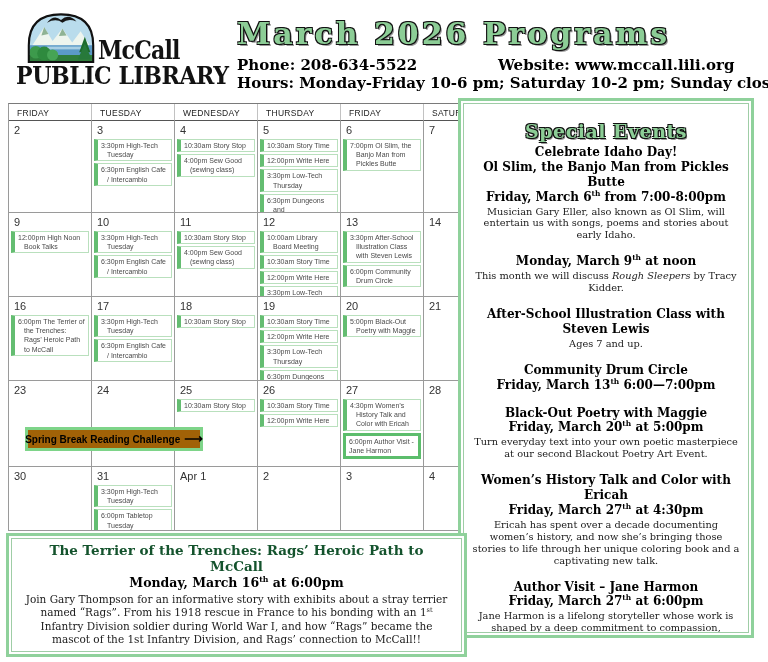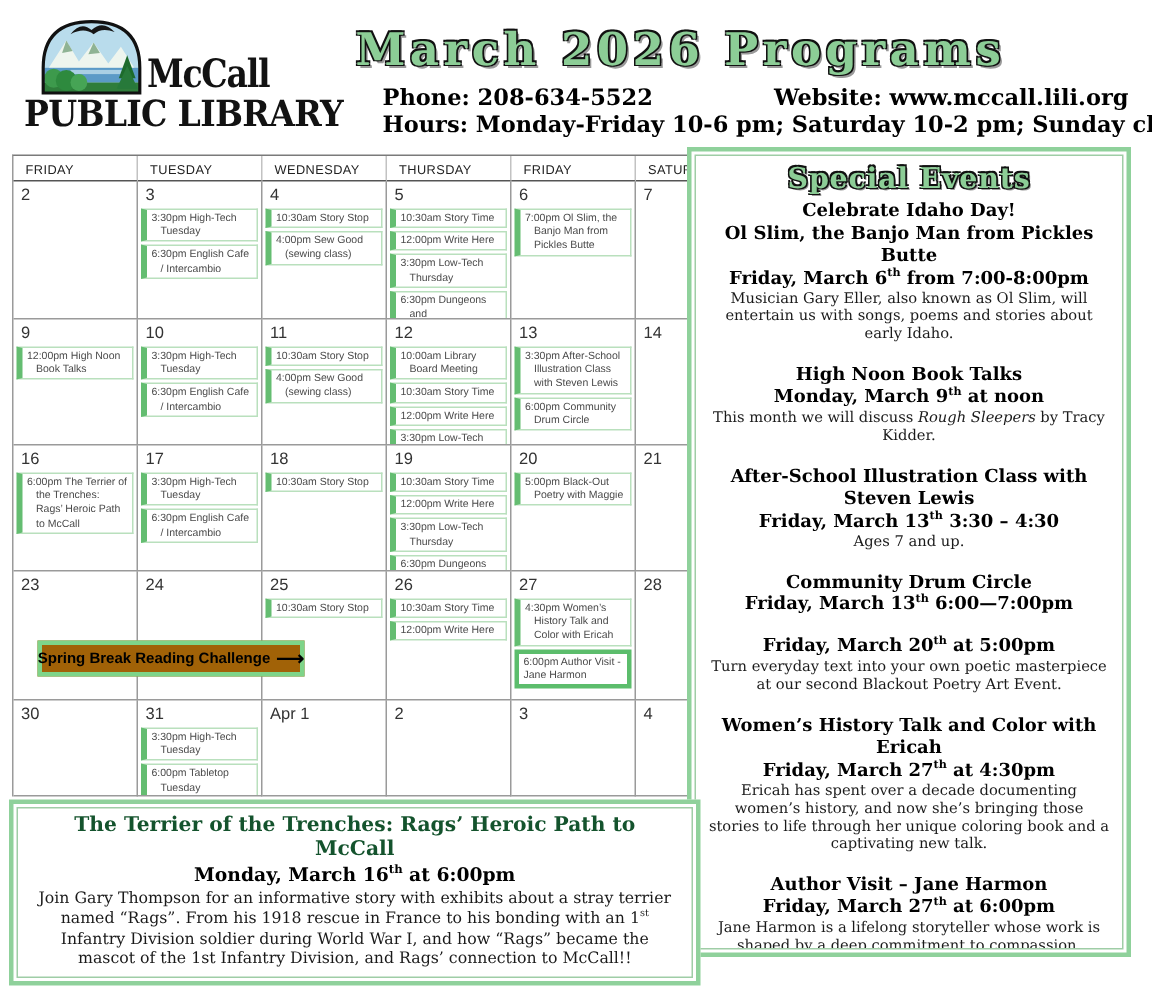--- a/index.html
+++ b/index.html
@@ -11,21 +11,21 @@
   .logo-mccall{position:absolute;left:98px;top:35px;font-family:"DejaVu Serif",serif;
     font-weight:bold;font-size:26px;color:#121212;letter-spacing:-1px;
     transform:scaleX(.85);transform-origin:left top;white-space:nowrap;}
   .logo-public{position:absolute;left:16px;top:61px;font-family:"DejaVu Serif",serif;
     font-weight:bold;font-size:24px;color:#121212;letter-spacing:-.5px;
     transform:scaleX(.92);transform-origin:left top;white-space:nowrap;}
   .page-title{position:absolute;left:237px;top:16px;font-family:"DejaVu Serif",serif;
     font-weight:bold;font-size:30px;letter-spacing:3px;color:#8ccd96;white-space:nowrap;
     text-shadow:-1px -1px 0 #111,1px -1px 0 #111,-1px 1px 0 #111,1px 1px 0 #111,2px 2px 0 #9a9a9a;}
   .hdr-line{position:absolute;font-family:"DejaVu Serif",serif;font-weight:bold;
-    font-size:15px;color:#000;white-space:nowrap;margin-left:18px;}
+    font-size:15px;color:#000;white-space:nowrap;}
   .hdr-phone{left:237px;top:56px;}
   .hdr-website{left:498px;top:56px;}
   .hdr-hours{left:237px;top:74px;}
 
   
   .cal{position:absolute;left:8px;top:103px;z-index:1;display:grid;
     grid-template-columns:repeat(6,83px);
     grid-template-rows:17px 92px 84px 84px 86px 64px;
     border-top:1px solid #7a7a7a;border-left:1px solid #9a9a9a;background:#fff;}
   .cal-dayname{border-right:1px solid #c2c2c2;border-bottom:1px solid #555;
@@ -43,21 +43,21 @@
     font-size:10px;font-weight:bold;color:#000;white-space:nowrap;
     transform-origin:left top;}
   .springbreak .arrow{font-weight:bold;font-size:13px;margin-left:4px;line-height:10px;}
 
   
   .greenbox{border:3px solid #8fd19b;background:#fff;padding:2px;}
   .greenbox-inner{border:1px solid #9fcda6;height:100%;box-sizing:border-box;}
 
   
   .panel{position:absolute;left:458px;top:98px;width:296px;height:540px;z-index:5;box-sizing:border-box;}
-  .panel .greenbox-inner{padding:4px 8px 0 8px;text-align:center;
+  .panel .greenbox-inner{padding:16px 8px 0 8px;text-align:center;
     font-family:"DejaVu Serif",serif;overflow:hidden;}
   .panel-title{font-family:"DejaVu Serif",serif;font-weight:bold;font-size:19px;
     letter-spacing:.5px;color:#8ccd96;margin:0 0 3px 0;
     text-shadow:-1px -1px 0 #111,1px -1px 0 #111,-1px 1px 0 #111,1px 1px 0 #111,1.5px 1.5px 0 #9a9a9a;}
   .se-item{margin-bottom:13px;}
   .se-title{font-weight:bold;font-size:12px;line-height:1.24;color:#000;}
   .se-desc{font-size:9.8px;line-height:1.22;color:#1a1a1a;margin-top:1px;}
   sup{font-size:62%;line-height:0;}
 
   
@@ -239,34 +239,33 @@
   <div class="greenbox-inner">
     <div class="panel-title">Special Events</div>
     <div id="se-list">
         <div class="se-item">
           <div class="se-title">Celebrate Idaho Day!</div>
           <div class="se-title">Ol Slim, the Banjo Man from Pickles Butte</div>
           <div class="se-title">Friday, March 6<sup>th</sup> from 7:00-8:00pm</div>
           <div class="se-desc">Musician Gary Eller, also known as Ol Slim, will entertain us with songs, poems and stories about early Idaho.</div>
         </div>
         <div class="se-item">
-          <div class="se-title">High Noon Book Talks</div>
           <div class="se-title">Monday, March 9<sup>th</sup> at noon</div>
           <div class="se-desc">This month we will discuss <em>Rough Sleepers</em> by Tracy Kidder.</div>
         </div>
         <div class="se-item">
           <div class="se-title">After-School Illustration Class with Steven Lewis</div>
-          <div class="se-title">Friday, March 13<sup>th</sup> 3:30 – 4:30</div>
           <div class="se-desc">Ages 7 and up.</div>
         </div>
         <div class="se-item">
           <div class="se-title">Community Drum Circle</div>
           <div class="se-title">Friday, March 13<sup>th</sup> 6:00—7:00pm</div>
         </div>
         <div class="se-item">
+          <div class="se-title">Black-Out Poetry with Maggie</div>
           <div class="se-title">Friday, March 20<sup>th</sup>  at 5:00pm</div>
           <div class="se-desc">Turn everyday text into your own poetic masterpiece at our second Blackout Poetry Art Event.</div>
         </div>
         <div class="se-item">
           <div class="se-title">Women’s History Talk and Color with Ericah</div>
           <div class="se-title">Friday, March 27<sup>th</sup> at 4:30pm</div>
           <div class="se-desc">Ericah has spent over a decade documenting women’s history, and now she’s bringing those stories to life through her unique coloring book and a captivating new talk.</div>
         </div>
         <div class="se-item">
           <div class="se-title">Author Visit – Jane Harmon</div>

